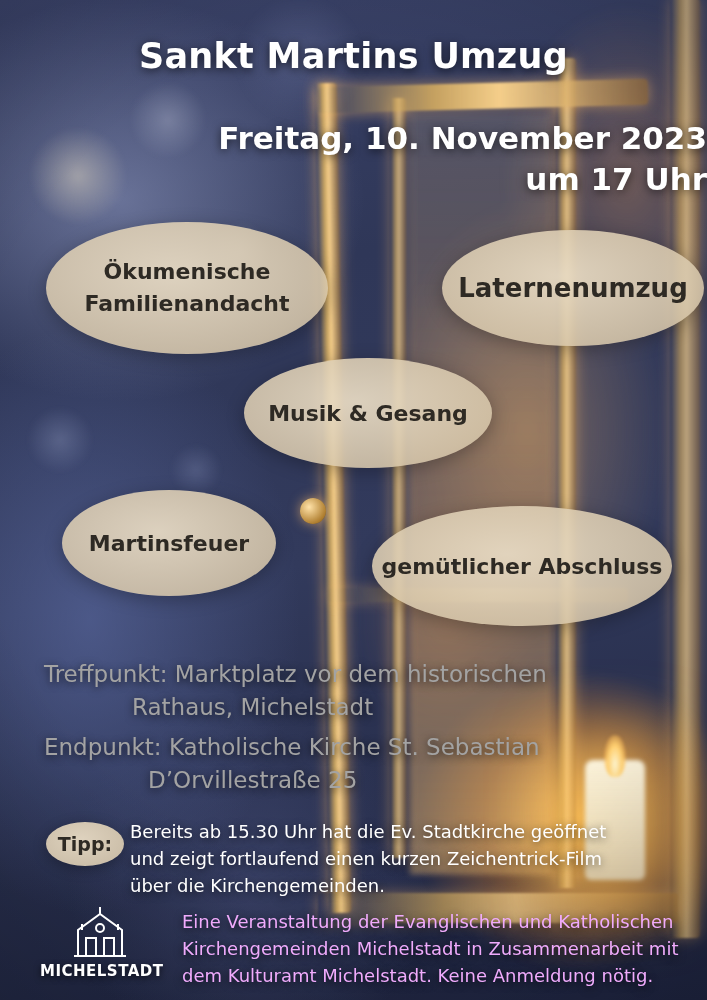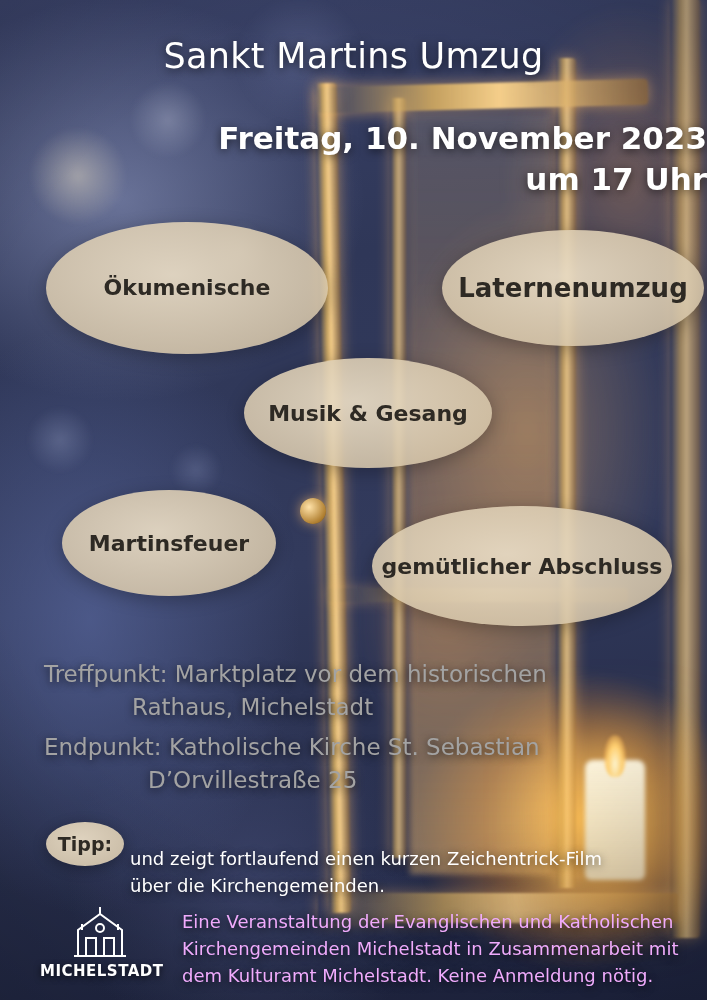--- a/index.html
+++ b/index.html
@@ -119,21 +119,21 @@
   }
 
   .headline {
     position: absolute;
     top: 36px;
     left: 0;
     width: 707px;
     text-align: center;
     color: #ffffff;
     font-size: 35px;
-    font-weight: normal;
+    font-weight: bold;
     letter-spacing: 0.3px;
     text-shadow: 0 2px 10px rgba(0,0,0,0.65);
   }
   .date {
     position: absolute;
     top: 118px;
     left: 0;
     width: 707px;
     text-align: right;
     color: #ffffff;
@@ -269,20 +269,21 @@
     <div class="headline">Sankt Martins Umzug</div>
 
     <div class="date">
       <span>Freitag, 10. November 2023</span>
       <span class="line2">um 17 Uhr</span>
     </div>
 
     <div class="bubble b-oekum">
       <span>
         <span>Ökumenische</span><br>
+        <span>Familienandacht</span>
       </span>
     </div>
 
     <div class="bubble b-laterne">
       <span>Laternenumzug</span>
     </div>
 
     <div class="bubble b-feuer">
       <span>Martinsfeuer</span>
     </div>
@@ -303,21 +304,21 @@
       </div>
       <div class="row">
         <span>Endpunkt:</span>
         <span>Katholische Kirche St. Sebastian</span>
         <span class="indent2">D’Orvillestraße 25</span>
       </div>
     </div>
 
     <div class="tip-badge">Tipp:</div>
     <div class="tip-text">
-      <br>
+      <span>Bereits ab 15.30 Uhr hat die Ev. Stadtkirche geöffnet</span><br>
       <span>und zeigt fortlaufend einen kurzen Zeichentrick-Film</span><br>
       <span>über die Kirchengemeinden.</span>
     </div>
 
     <div class="logo">
       <svg width="64" height="56" viewBox="0 0 64 56">
         <g fill="none" stroke="#ffffff" stroke-width="2">
           <path d="M10 52 V26 L32 10 L54 26 V52 Z"></path>
           <path d="M18 52 V34 h10 v18"></path>
           <path d="M36 52 V34 h10 v18"></path>

